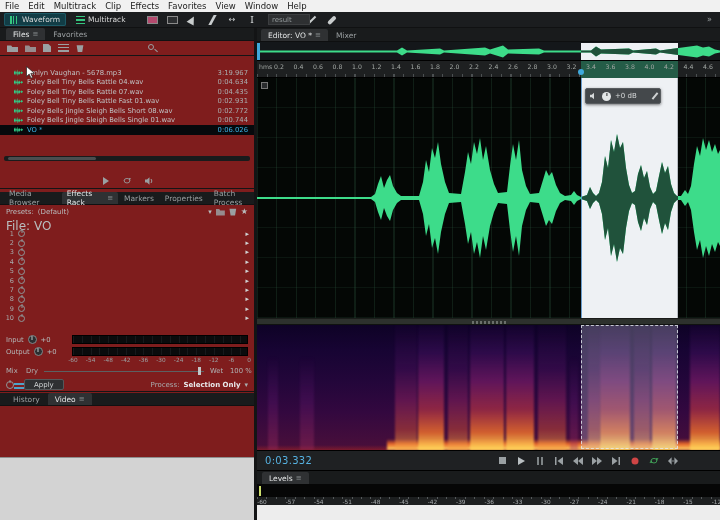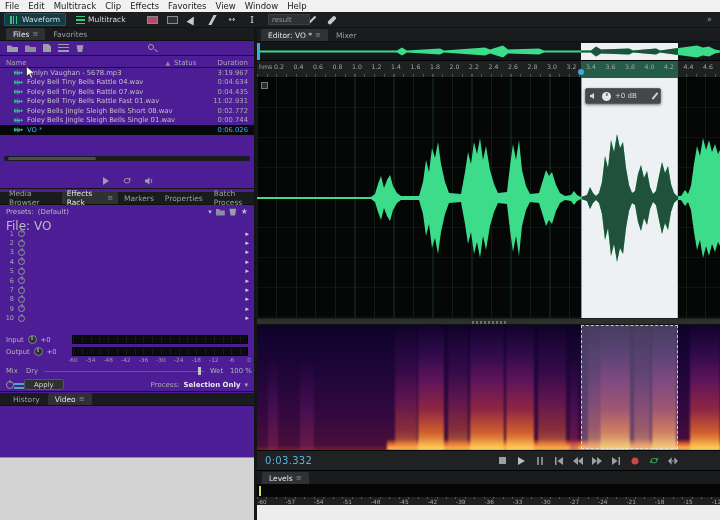--- a/index.html
+++ b/index.html
@@ -28,21 +28,21 @@
   .t-ibeam{font-size:9px;color:#dfe2e3;font-family:"DejaVu Serif",serif}
   .t-marquee{width:9px;height:8px;border:1px dashed #c8cccd}
   .t-lasso{width:9px;height:7px;border:1px solid #c8cccd;border-radius:60% 60% 60% 10%}
   .t-brush{width:2px;height:10px;background:#c8cccd;transform:rotate(45deg)}
   .t-heal{width:3.5px;height:10px;background:#c8cccd;border-radius:2px;transform:rotate(45deg)}
   #searchbox{left:268px;top:2px;width:42px;height:11px;background:#2e3032;border:1px solid #3c3e40;color:#93999b;font-size:7px;padding-left:3px;display:flex;align-items:center}
   #workspace{position:absolute;right:26px;top:19px;color:#3fa9dc;font-size:12px}
   #ws-more{position:absolute;right:8px;top:3px;color:#9aa0a2;font-size:8px}
 
   
-  #left{left:0;top:28px;width:263px;height:429px;background:#4c1d95}
+  #left{left:0;top:28px;width:263px;height:429px;background:#7f1d1d}
   #left-gray{left:0;top:457px;width:254px;height:63px;background:#d3d3d3;border-top:1px solid #8f8f8f}
   #vsplit{left:254px;top:28px;width:3px;height:492px;background:#131415}
 
   .tabsrow{position:absolute;left:0;width:100%;height:13px;background:#191b1c;display:flex;align-items:flex-end;gap:1px;padding-left:6px;border-bottom:1px solid #101112}
   .tab{height:12px;display:flex;align-items:center;gap:3px;padding:0 7px;color:#9a9fa1;font-size:7.5px;background:transparent}
   .tab.active{background:#2f3133;color:#e4e6e7;border-radius:2px 2px 0 0}
   .mglyph{color:#8a8f91;font-size:7px}
 
   #files-toolbar{left:0;top:13px;width:254px;height:15px;display:flex;align-items:center;gap:7px;padding-left:7px;border-bottom:1px solid #141516}
   .fic-box{width:11px;height:8px;background:#9aa0a2}
@@ -238,46 +238,40 @@
 
     <div id="files-toolbar" class="abs">
       <span class="fic-box ic-folder"></span>
       <span class="fic-box ic-import"></span>
       <span class="fic-box ic-newfile"></span>
       <span class="fic-box ic-sort"></span>
       <span class="fic-box ic-trash"></span>
       <span class="magnifier"></span>
     </div>
 
-    <div id="files-header" class="abs">
-      <span class="hname">Name</span>
-      <span class="hsort">▲</span>
-      <span class="hstat">Status</span>
-      <span class="hdur">Duration</span>
-    </div>
     <div id="filelist" class="abs">
         <div class="frow">
           <span class="fic"></span>
           <span class="fname">Emlyn Vaughan - 5678.mp3</span>
           <span class="fdur">3:19.967</span>
         </div>
         <div class="frow">
           <span class="fic"></span>
           <span class="fname">Foley Bell Tiny Bells Rattle 04.wav</span>
           <span class="fdur">0:04.634</span>
         </div>
         <div class="frow">
           <span class="fic"></span>
           <span class="fname">Foley Bell Tiny Bells Rattle 07.wav</span>
           <span class="fdur">0:04.435</span>
         </div>
         <div class="frow">
           <span class="fic"></span>
           <span class="fname">Foley Bell Tiny Bells Rattle Fast 01.wav</span>
-          <span class="fdur">11:02.931</span>
+          <span class="fdur">0:02.931</span>
         </div>
         <div class="frow">
           <span class="fic"></span>
           <span class="fname">Foley Bells Jingle Sleigh Bells Short 08.wav</span>
           <span class="fdur">0:02.772</span>
         </div>
         <div class="frow">
           <span class="fic"></span>
           <span class="fname">Foley Bells Jingle Sleigh Bells Single 01.wav</span>
           <span class="fdur">0:00.744</span>

